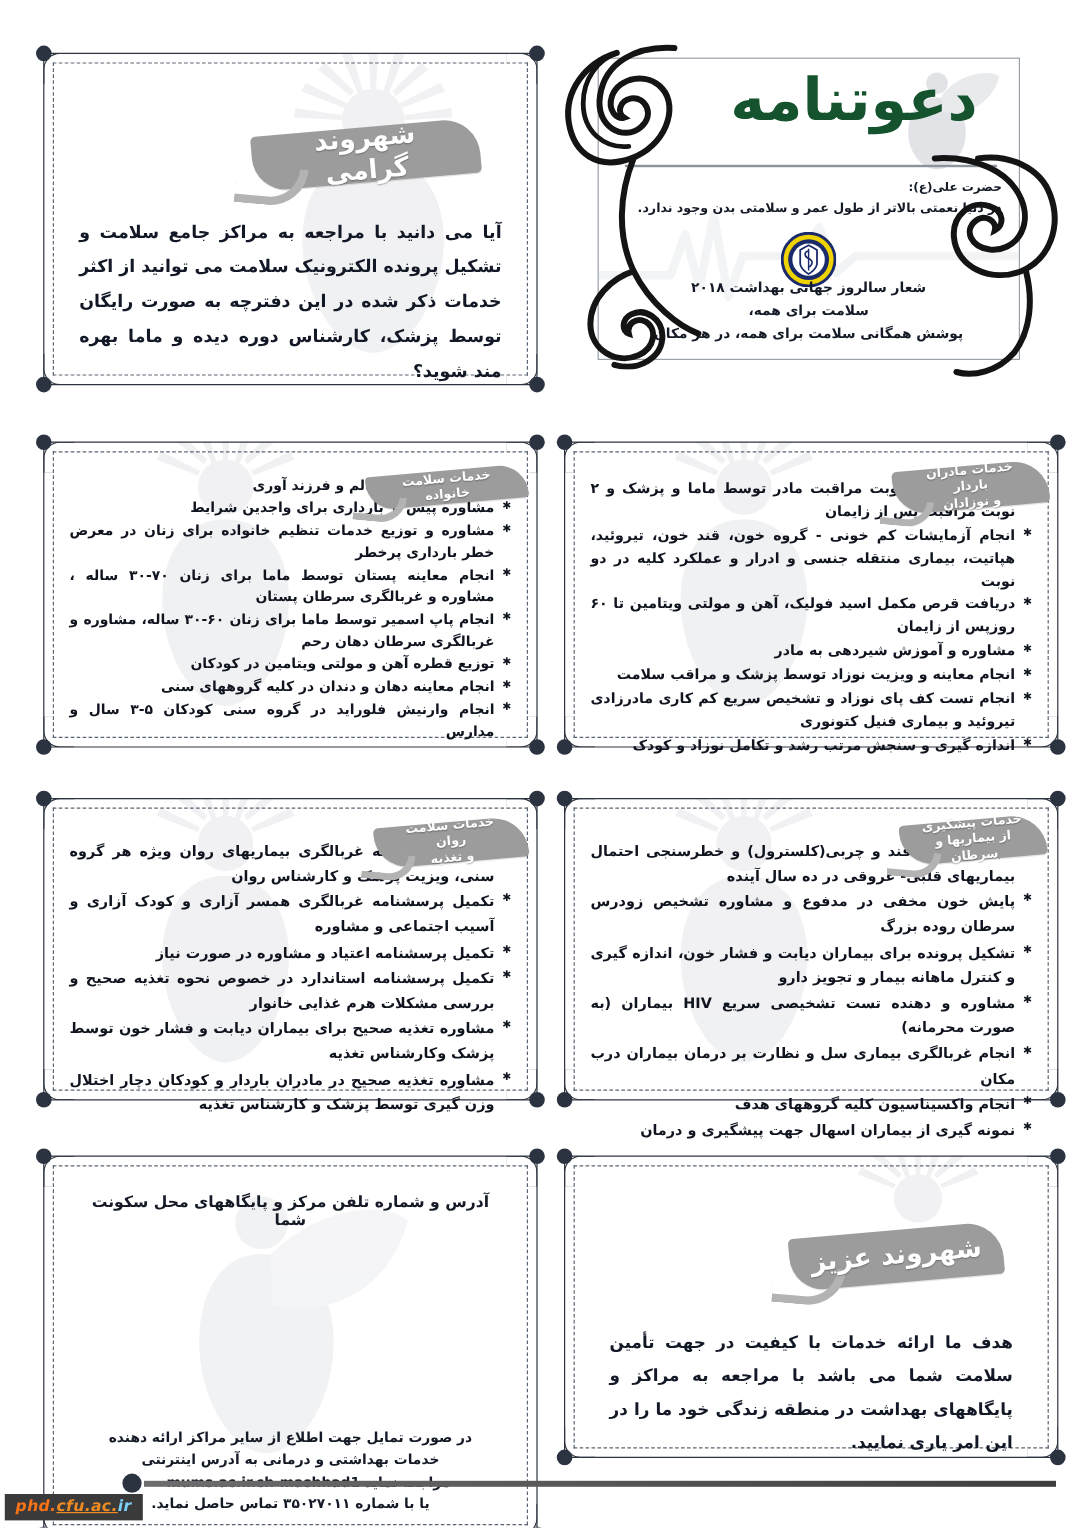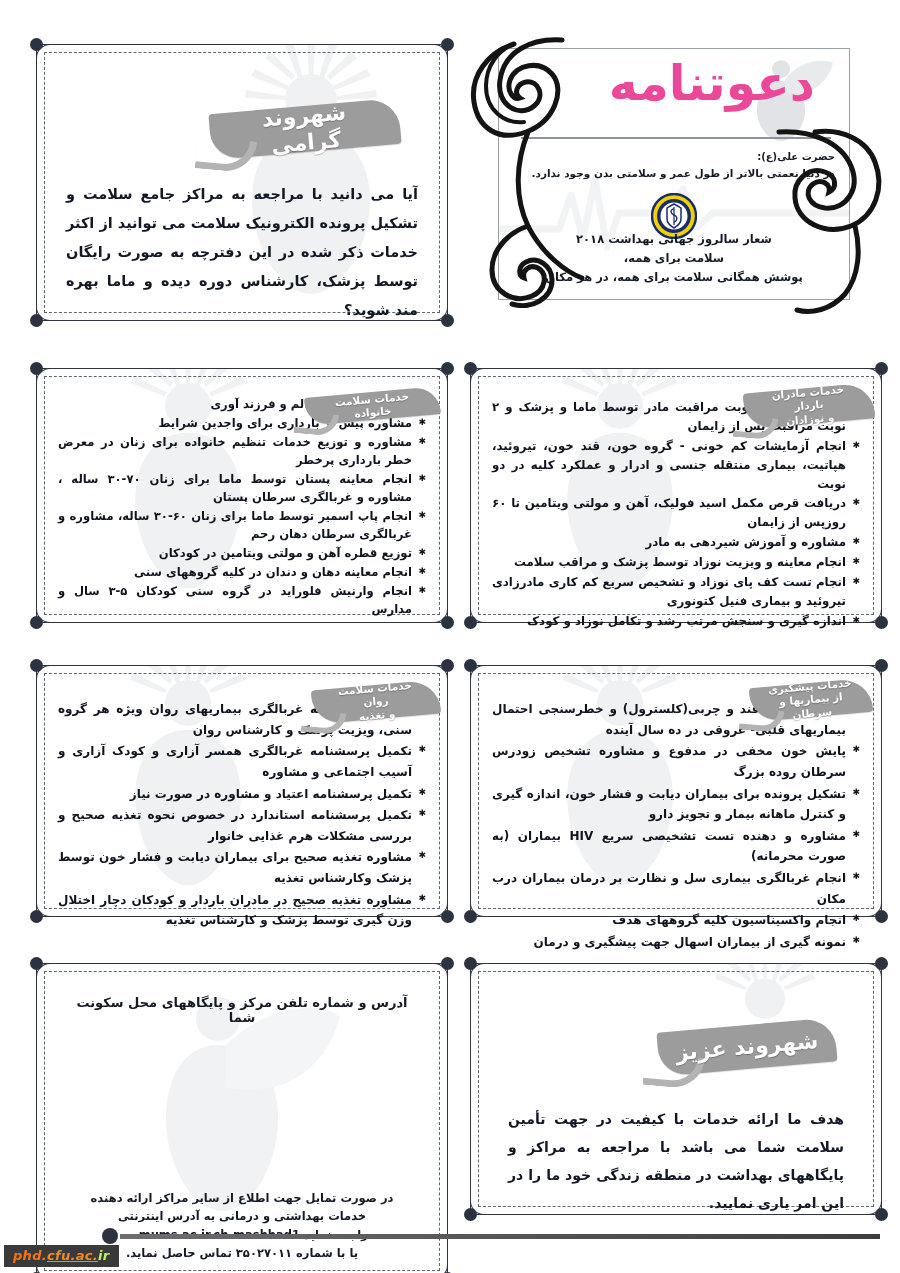--- a/index.html
+++ b/index.html
@@ -155,21 +155,21 @@
     width: 352px; height: 252px;
     border: 1px solid #9aa0a8;
     background: #fff;
     overflow: hidden;
   }
   .hdr-title {
     position: absolute;
     right: 34px; top: 6px;
     font-size: 49px;
     font-weight: bold;
-    color: #ec4899;
+    color: #14532d;
     letter-spacing: -1px;
     direction: rtl;
     z-index: 3;
   }
   .hdr-rule {
     position: absolute;
     left: 22px; right: 18px; top: 88px;
     height: 2px; background: #8d939c;
     z-index: 3;
   }
@@ -230,21 +230,21 @@
     font-family: "DejaVu Sans", "Liberation Sans", sans-serif;
     font-size: 13px;
     font-weight: bold;
     font-style: italic;
     letter-spacing: .3px;
     z-index: 20;
     direction: ltr;
   }
   #site-watermark .w1 { color: #f97316; }
   #site-watermark .w2 { color: #ee8b22; text-decoration: underline; }
-  #site-watermark .w3 { color: #bef264; }
+  #site-watermark .w3 { color: #7dd3fc; }
   .wm-bar {
     position: absolute;
     left: 120px; bottom: 34px;
     width: 760px; height: 5px;
     background: linear-gradient(to right,#6d6d6d,#3e3e3e);
     z-index: 19;
   }
   .wm-bar::before {
     content:"";
     position:absolute; left:-18px; top:-6px;

